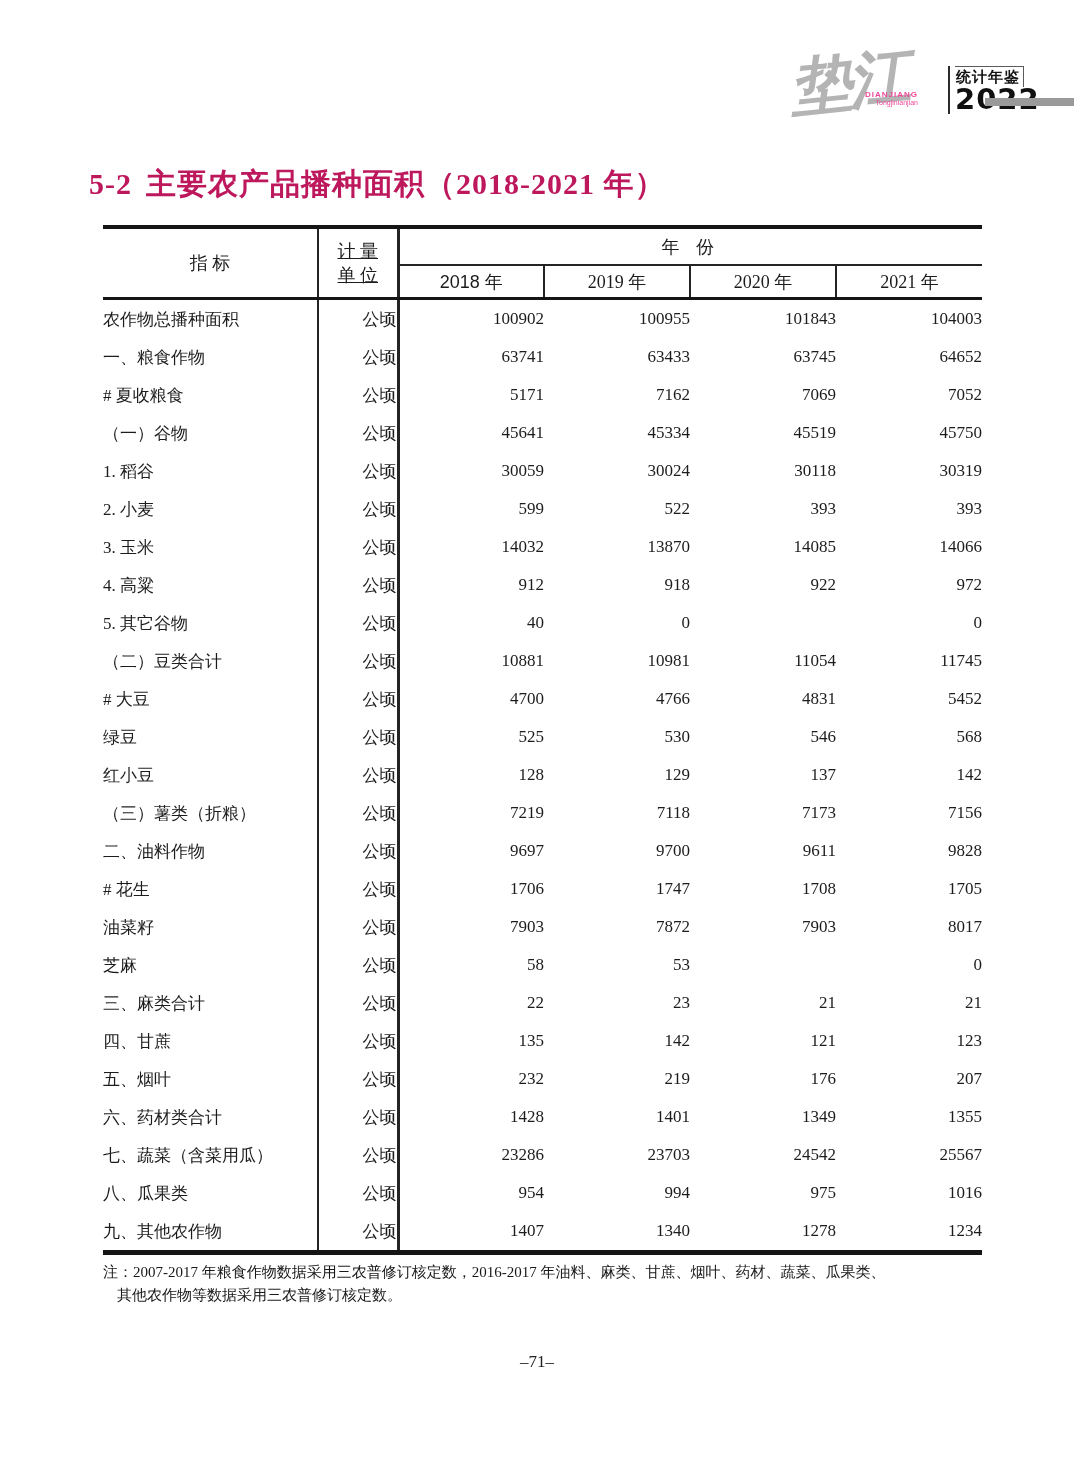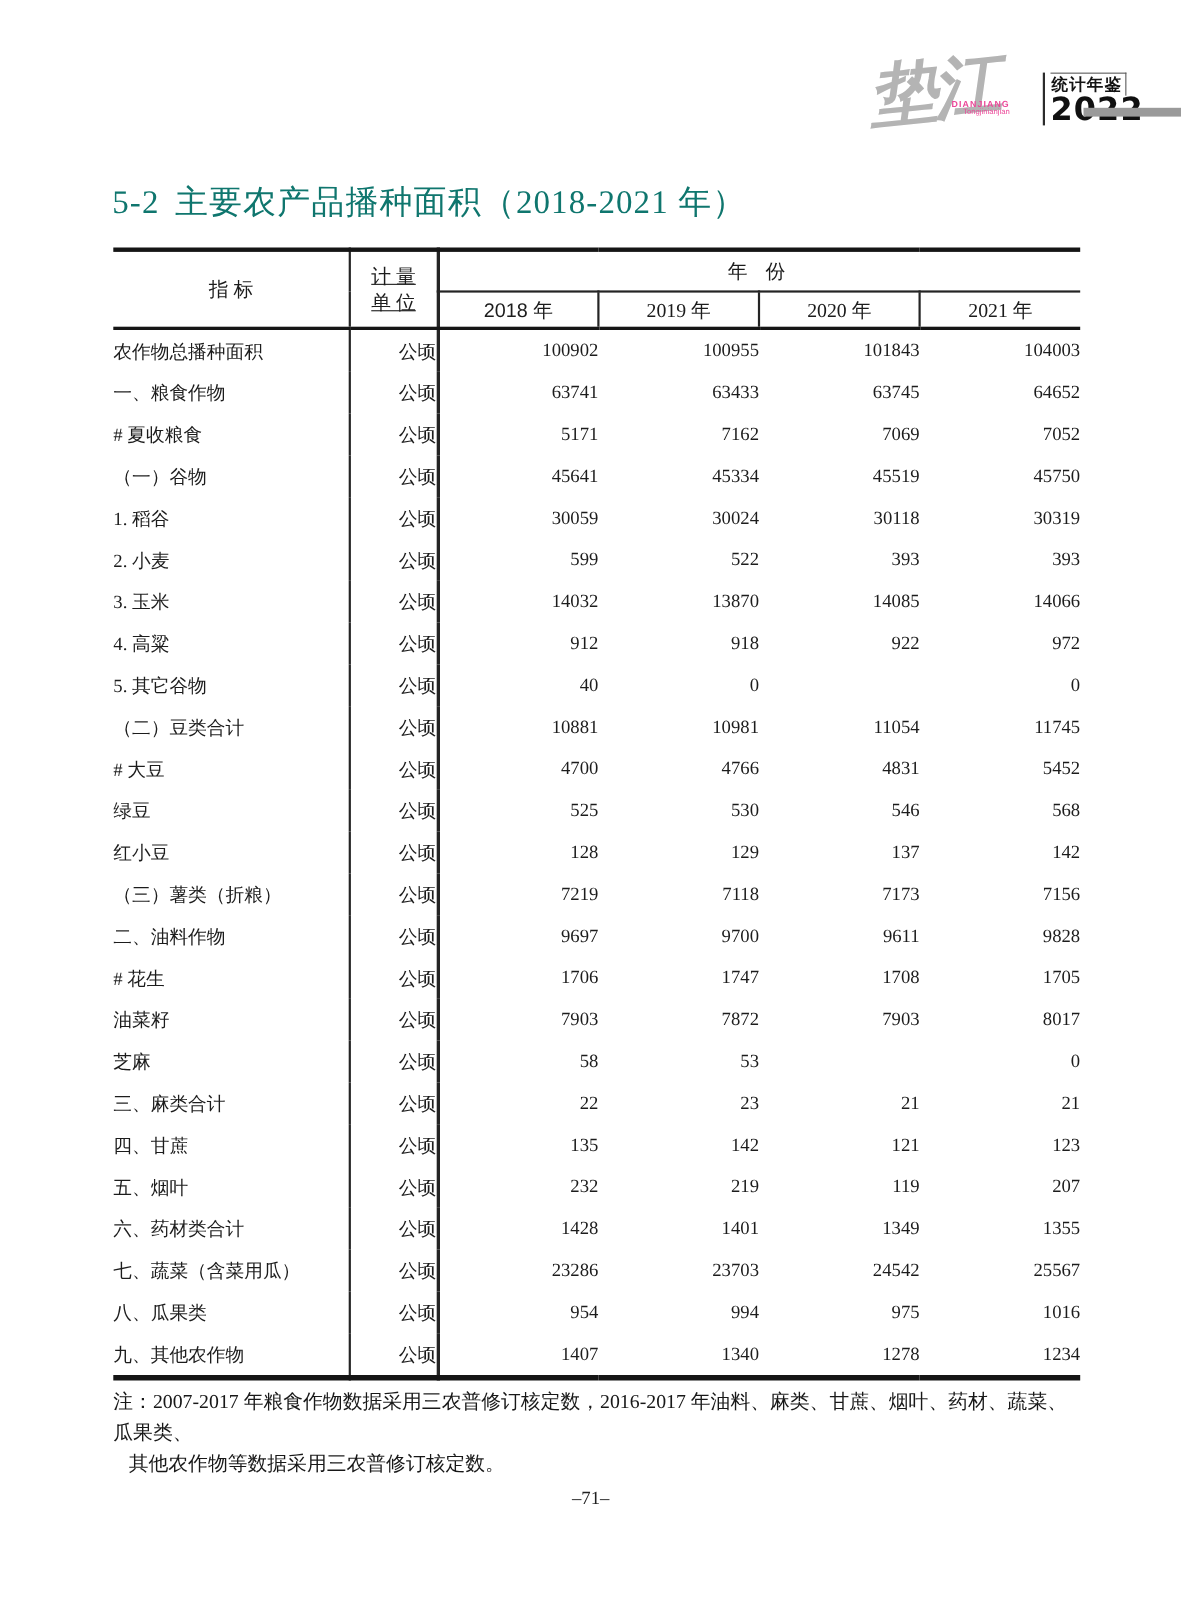--- a/index.html
+++ b/index.html
@@ -48,22 +48,22 @@
     color:#101010;line-height:1.0;margin-top:-2px;
     font-family:"DejaVu Sans","Liberation Sans",sans-serif;
   }
   .logo-bar{
     position:absolute;left:985px;top:98px;width:89px;height:8px;
     background:#9a9a9a;
   }
 
   
   .doc-title{
-    position:absolute;left:102px;top:164px;
-    font-size:30px;font-weight:normal;color:#0f766e;
+    position:absolute;left:89px;top:164px;
+    font-size:30px;font-weight:bold;color:#be185d;
     letter-spacing:1px;white-space:nowrap;
   }
   .doc-title .num{margin-right:14px;}
 
   
   table.data{
     position:absolute;left:103px;top:225px;
     width:879px;border-collapse:collapse;table-layout:fixed;
     border-top:4px solid #151515;
     border-bottom:5px solid #151515;
@@ -97,21 +97,21 @@
     font-family:"Liberation Serif","DejaVu Serif",serif;
   }
   .indent-0{padding-left:10px;}
   .indent-1{padding-left:27px;}
   .indent-2{padding-left:33px;}
   .indent-3{padding-left:44px;}
 
   
   .note{
     position:absolute;left:103px;top:1261px;width:882px;
-    font-size:18px;line-height:1.55;color:#181818;
+    font-size:15px;line-height:1.55;color:#181818;
   }
   .note .line2{padding-left:14px;}
   .page-number{
     position:absolute;left:0;top:1352px;width:1074px;
     text-align:center;font-size:17px;color:#202020;
   }
 </style>
 </head>
 <body>
 
@@ -314,21 +314,21 @@
           <td class="col-num">135</td>
           <td class="col-num">142</td>
           <td class="col-num">121</td>
           <td class="col-num">123</td>
         </tr>
         <tr>
           <td class="col-label indent-0">五、烟叶</td>
           <td class="col-unit">公顷</td>
           <td class="col-num">232</td>
           <td class="col-num">219</td>
-          <td class="col-num">119</td>
+          <td class="col-num">176</td>
           <td class="col-num">207</td>
         </tr>
         <tr>
           <td class="col-label indent-0">六、药材类合计</td>
           <td class="col-unit">公顷</td>
           <td class="col-num">1428</td>
           <td class="col-num">1401</td>
           <td class="col-num">1349</td>
           <td class="col-num">1355</td>
         </tr>

